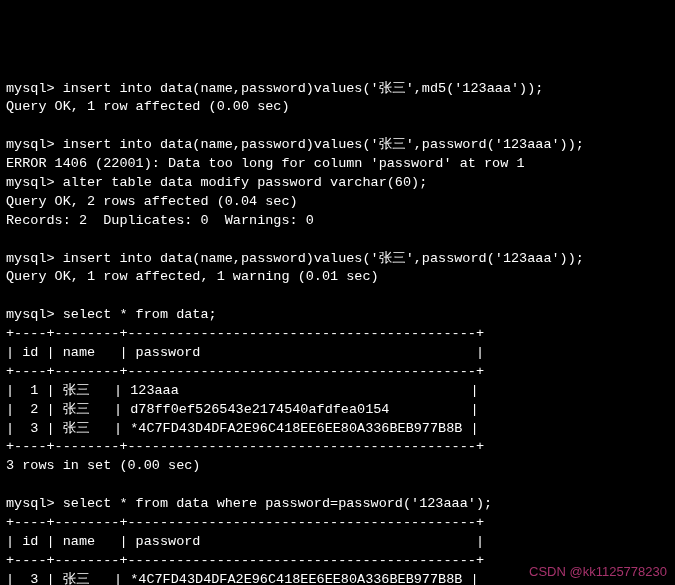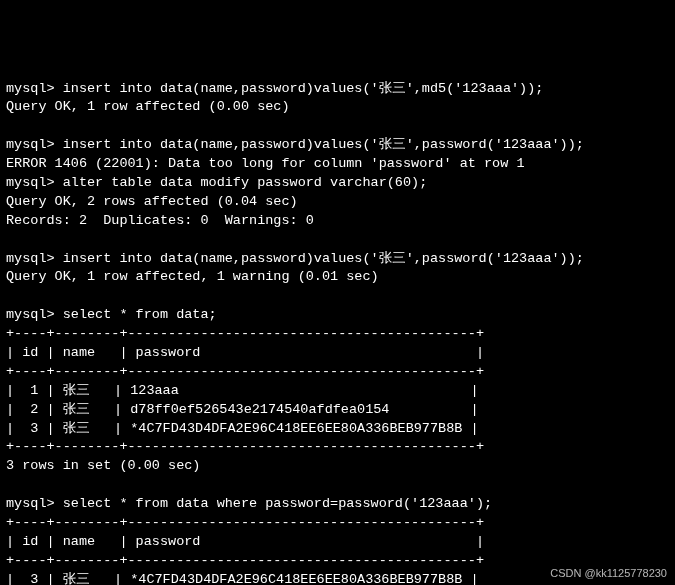--- a/index.html
+++ b/index.html
@@ -13,22 +13,22 @@
     width: 675px;
     height: 585px;
     box-sizing: border-box;
     white-space: pre;
     overflow: hidden;
   }
   .watermark {
     position: absolute;
     bottom: 4px;
     right: 8px;
-    color: #ffffff;
-    font-size: 11px;
+    color: #ec4899;
+    font-size: 13px;
     font-family: sans-serif;
     opacity: 0.7;
   }
 </style>
 </head>
 <body>
 
 
 
 <div id="term">mysql&gt; insert into data(name,password)values('张三',md5('123aaa'));

